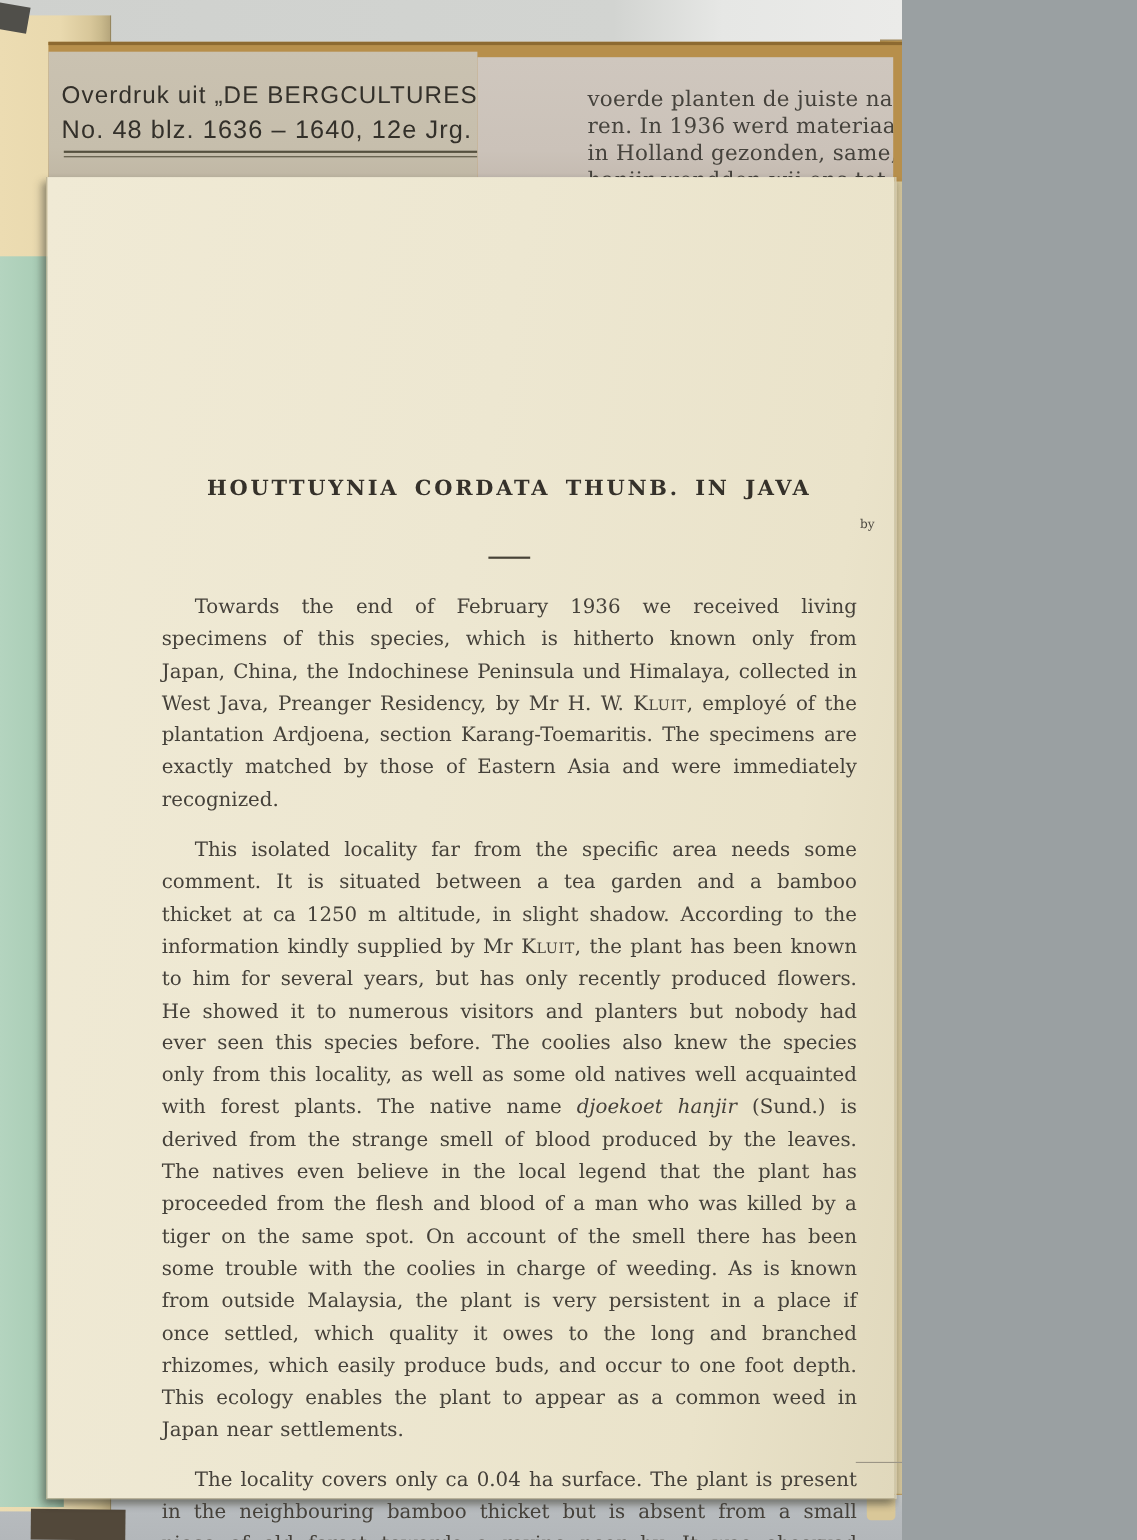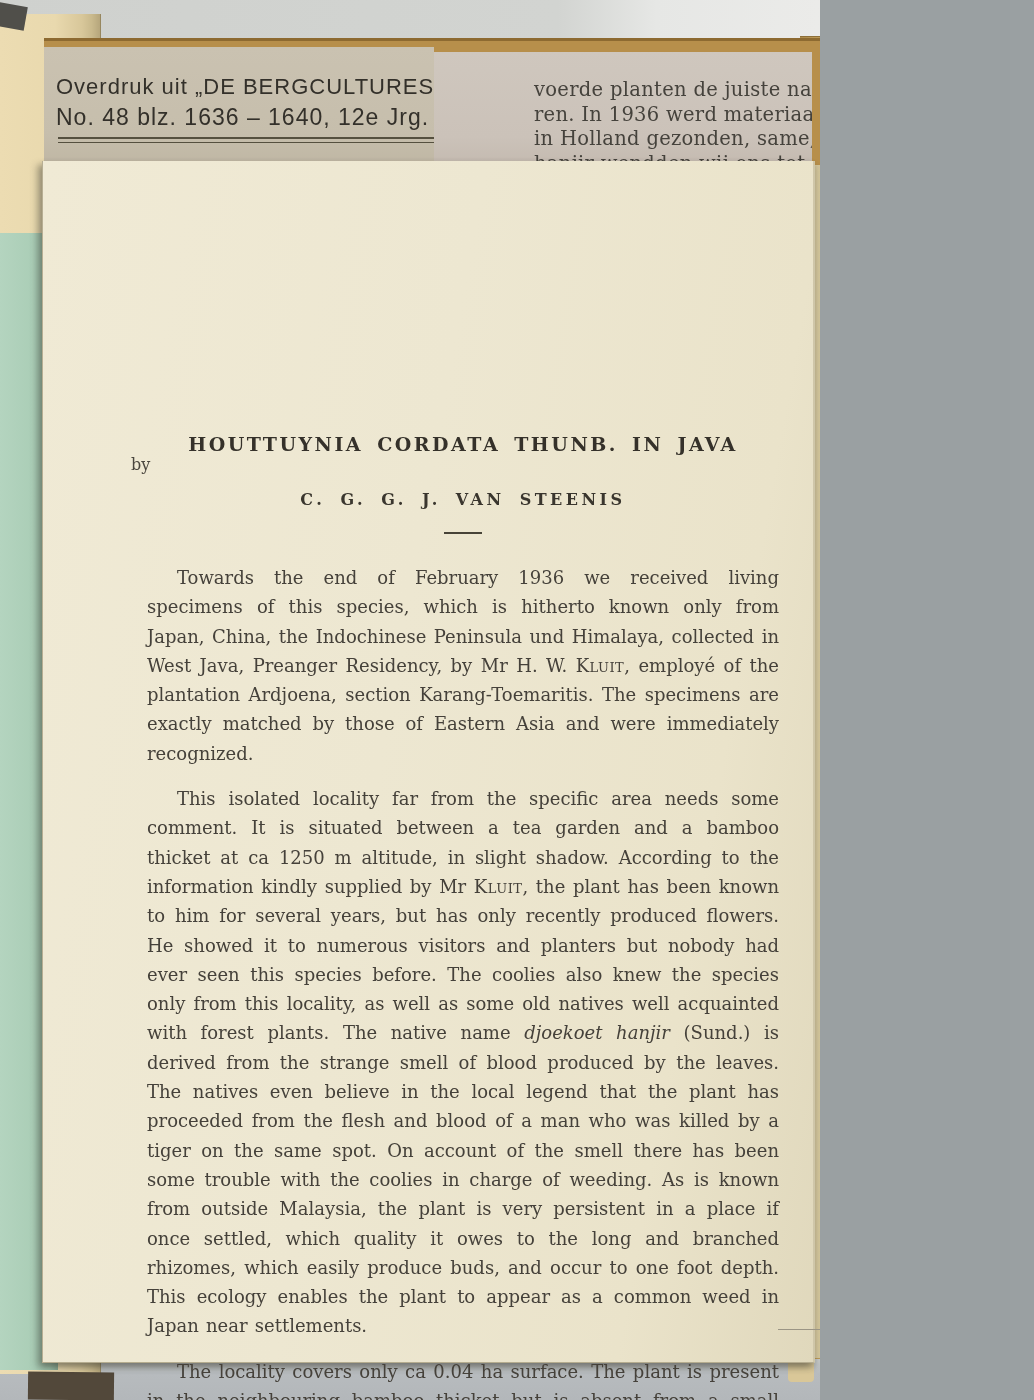--- a/index.html
+++ b/index.html
@@ -58,21 +58,21 @@
   .teal{left:0;top:233px;width:58px;height:1137px;
     background:linear-gradient(to right,#b4d4bf 0%,#abceb7 55%,#9cc0a9 85%,#85a791 100%);}
   
   .page{left:42px;top:161px;width:770px;height:1201px;
     background:linear-gradient(100deg,#f0ead5 0%,#ede7d1 45%,#eae3ca 80%,#e0d8bc 100%);
     border-left:1px solid #b7ae93;border-bottom:1px solid #b5ac8f;border-right:2px solid #cfc6a9;
     box-shadow:-5px 4px 7px rgba(55,55,45,.35), 0 4px 6px rgba(55,55,45,.3);}
   .text-block{position:absolute;left:88px;top:272px;width:664px;color:#45413a;}
   .title{margin:0;text-align:center;font-size:19px;font-weight:bold;letter-spacing:2.5px;
     color:#35312a;word-spacing:5px;}
-  .by{text-align:left;font-size:16px;color:#4a463e;}
+  .by{margin-top:15px;text-align:right;font-size:11px;color:#4a463e;}
   .author{margin-top:16px;text-align:center;font-size:16px;font-weight:bold;letter-spacing:3.5px;
     word-spacing:6px;color:#3a362e;}
   .affil{margin-top:13px;text-align:center;font-size:15.5px;color:#46423a;}
   .rule{width:38px;margin:23px auto 0;border-top:2px solid #474337;}
   .paras{margin-top:29px;}
   .paras p{margin:16px;font-size:18px;line-height:29.3px;text-align:justify;text-indent:30px;
     word-spacing:1.5px;color:#45413a;}
   .sc{font-variant:small-caps;letter-spacing:.5px;}
   .i{font-style:italic;}
   .pencil-line{position:absolute;left:735px;top:1168px;width:42px;height:1px;background:#9b9585;}
@@ -119,21 +119,20 @@
 
   <div class="abs pale-strip"></div>
   <div class="abs teal"></div>
   <div class="abs cover-bottom-left"></div>
   <div class="abs page-tab"></div>
 
   <div class="abs page">
     <div class="text-block">
       <h1 class="title">HOUTTUYNIA CORDATA THUNB. IN JAVA</h1>
       <div class="by">by</div>
-      <div class="author">C. G. G. J. VAN STEENIS</div>
       <div class="rule"></div>
       <div class="paras">
         <p>Towards the end of February 1936 we received living specimens of this species, which is hitherto known only from Japan, China, the Indochinese Peninsula und Himalaya, collected in West Java, Preanger Residency, by Mr H. W. <span class="sc">Kluit</span>, employé of the plantation Ardjoena, section Karang-Toemaritis.  The specimens are exactly matched by those of Eastern Asia and were immediately recognized.</p>
         <p>This isolated locality far from the specific area needs some comment. It is situated between a tea garden and a bamboo thicket at ca 1250 m altitude, in slight shadow.  According to the information kindly supplied by Mr <span class="sc">Kluit</span>, the plant has been known to him for several years, but has only recently produced flowers.  He showed it to numerous visitors and planters but nobody had ever seen this species before.  The coolies also knew the species only from this locality, as well as some old natives well acquainted with forest plants.  The native name <span class="i">djoekoet hanjir</span> (Sund.) is derived from the strange smell of blood produced by the leaves.  The natives even believe in the local legend that the plant has proceeded from the flesh and blood of a man who was killed by a tiger on the same spot.  On account of the smell there has been some trouble with the coolies in charge of weeding.  As is known from outside Malaysia, the plant is very persistent in a place if once settled, which quality it owes to the long and branched rhizomes, which easily produce buds, and occur to one foot depth.  This ecology enables the plant to appear as a common weed in Japan near settlements.</p>
         <p>The locality covers only ca 0.04 ha surface.  The plant is present in the neighbouring bamboo thicket but is absent from a small piece of old forest towards a ravine near by.  It was observed already in 1918. Afterwards it did not attract attention, as in course of time the tea</p>
       </div>
     </div>
     <div class="pencil-line"></div>
   </div>
 

